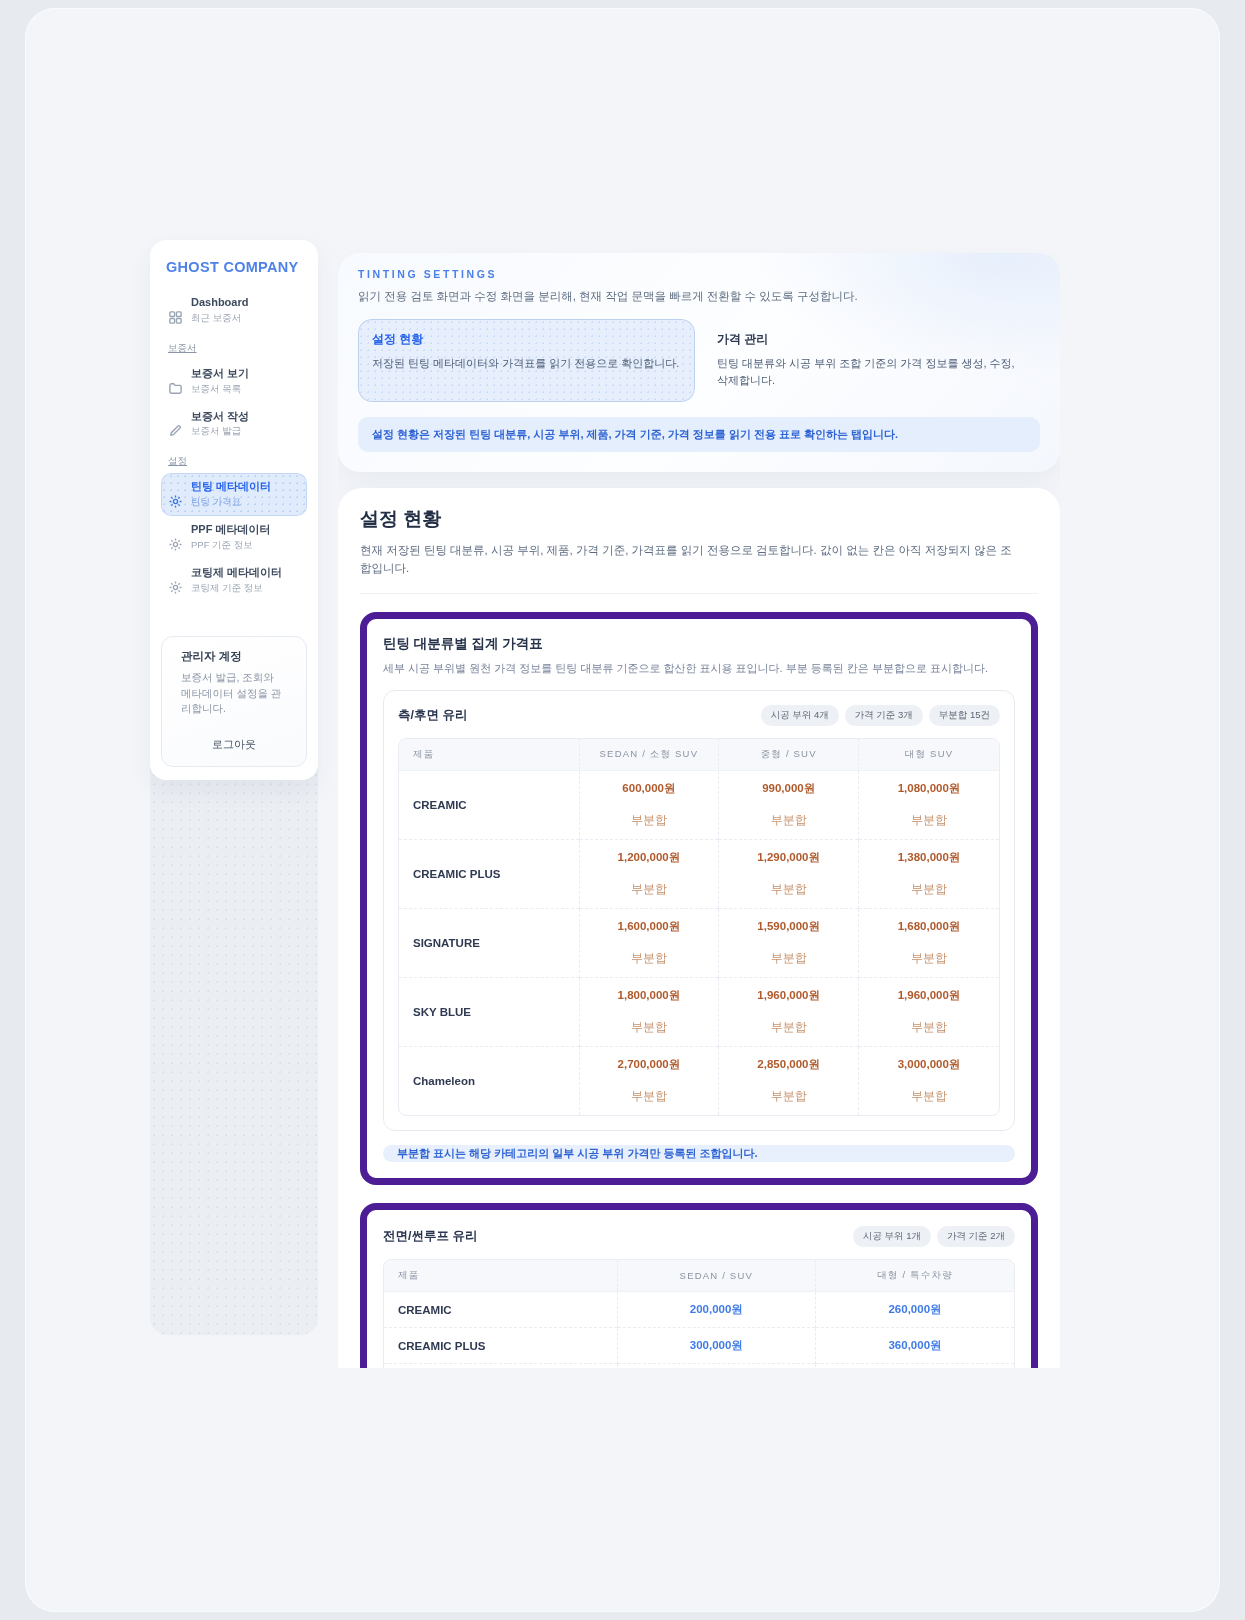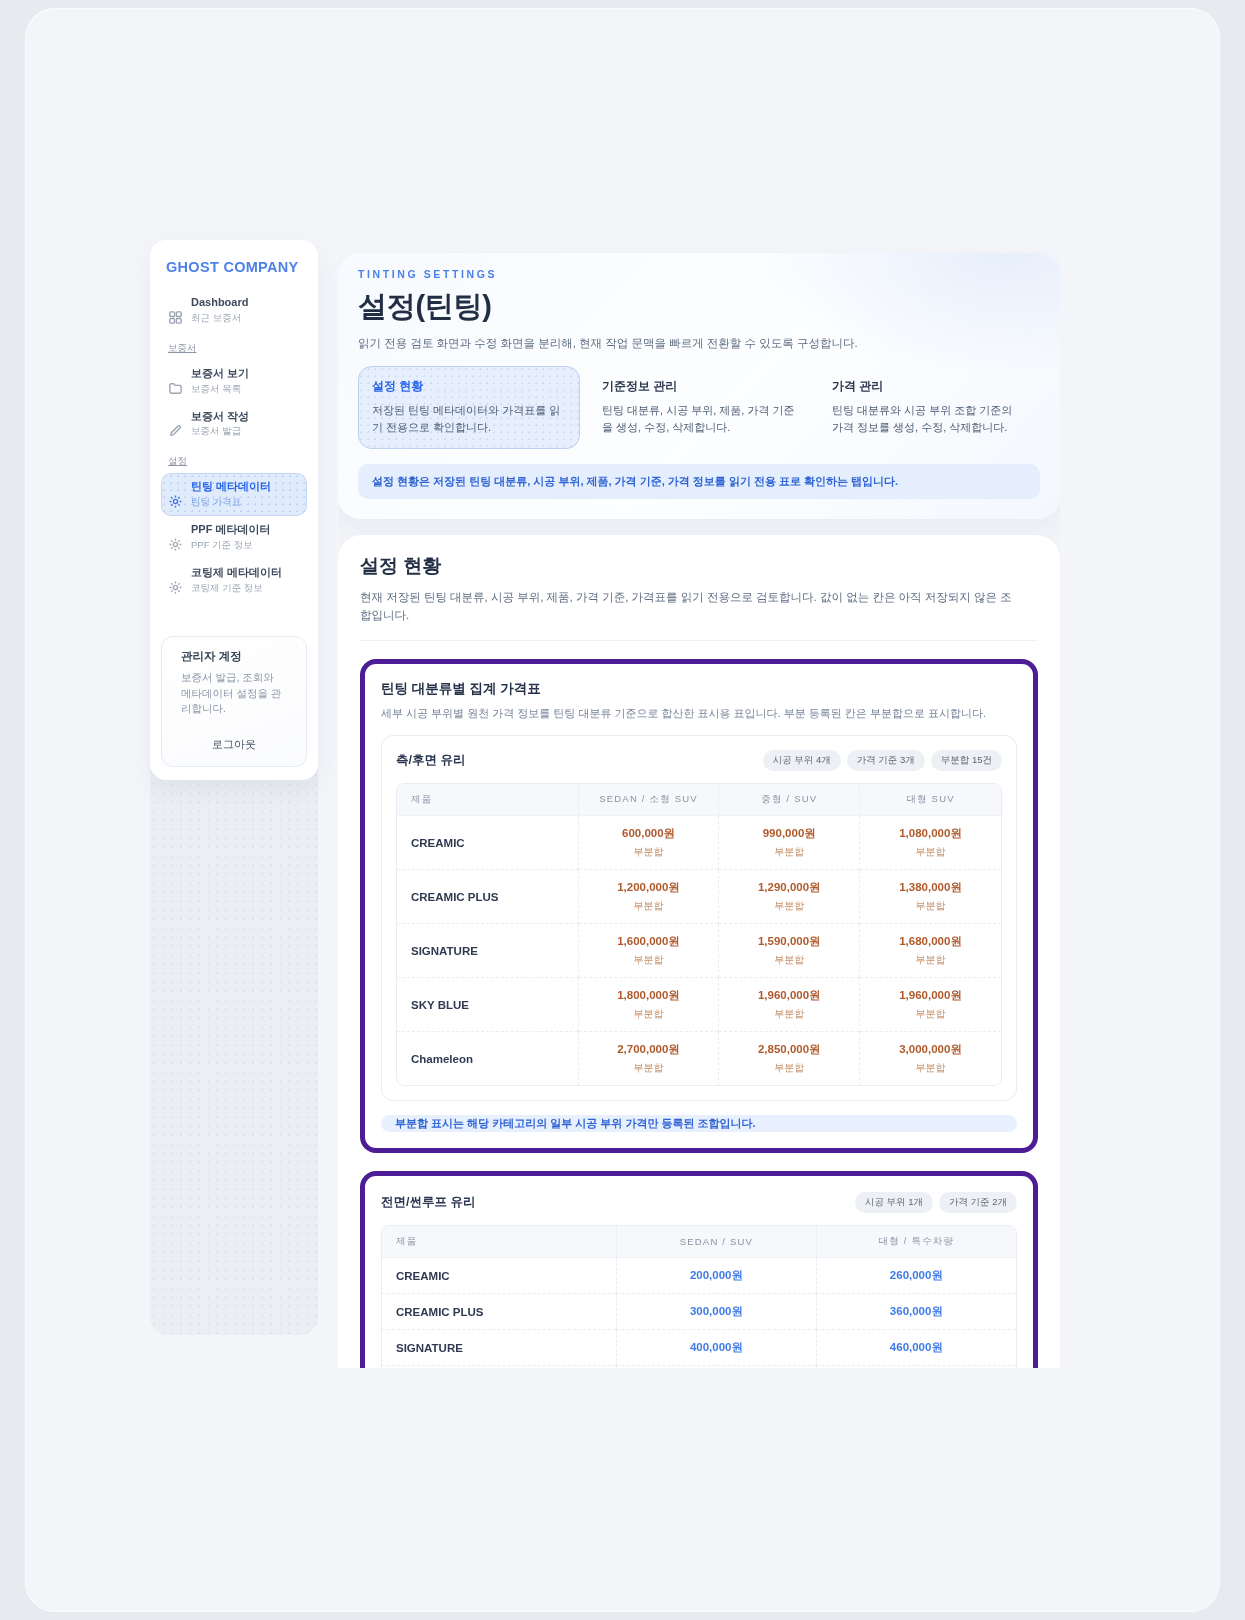--- a/index.html
+++ b/index.html
@@ -90,21 +90,21 @@
 
   .section-card {
     background:#ffffff; border-radius:24px; padding:18px 22px 24px;
     box-shadow:0 12px 26px rgba(40,60,100,.05);
   }
   .section-title { font-size:19px; font-weight:800; color:#232f45; }
   .section-desc { font-size:11.5px; color:#5c6b80; line-height:1.6; margin-top:9px; max-width:660px; }
   .divider { border-top:1px solid #eef1f5; margin:15px 0 18px; }
 
   .panel {
-    border:5px solid #4c1d95; border-radius:16px; padding:16px 16px 16px; background:#fff;
+    border:7px solid #4c1d95; border-radius:16px; padding:16px 16px 16px; background:#fff;
   }
   .panel-title { font-size:13.5px; font-weight:800; color:#26324a; }
   .panel-desc { font-size:11px; color:#77839a; margin-top:7px; line-height:1.5; }
 
   .table-card { border:1px solid #e7ebf1; border-radius:12px; padding:14px 14px 14px; margin-top:14px; background:#fff; }
   .tcard-head { display:flex; justify-content:space-between; align-items:center; margin-bottom:12px; }
   .tcard-title { font-size:12.5px; font-weight:800; color:#2a3650; }
   .badges { display:flex; gap:6px; }
   .badge {
     background:#edf0f5; color:#5b6574; font-size:9.5px; padding:4px 10px; border-radius:999px; white-space:nowrap;
@@ -115,21 +115,21 @@
   thead th {
     background:#f6f8fb; color:#8a93a3; font-weight:400; font-size:9.5px; letter-spacing:1.2px;
     padding:9px 8px; text-align:center; border-bottom:1px solid #eef1f6;
   }
   thead th:first-child { text-align:left; padding-left:14px; }
   th + th, td + td { border-left:1px dashed #e8edf3; }
   tbody td { padding:10px 8px; border-top:1px dashed #e8edf3; text-align:center; vertical-align:middle; }
   tbody tr:first-child td { border-top:none; }
   td.cell-product { text-align:left; padding-left:14px; font-weight:700; color:#2f3a52; font-size:11.5px; }
   .price-partial { color:#b05a2c; font-weight:700; font-size:11.5px; }
-  .partial-tag { color:#c6906a; font-size:10px; margin-top:4px; }
+  .partial-tag { color:#c6906a; font-size:12px; margin-top:16px; }
   .price-blue { color:#3f7be8; font-weight:600; font-size:11.5px; }
 
   .note-banner {
     margin-top:14px; background:#e7f0fc; border-radius:10px; padding:1px 14px;
     font-size:11px; font-weight:600; color:#2e63d4;
   }
 </style>
 </head>
 <body>
 
@@ -221,30 +221,25 @@
         <div class="desc">보증서 발급, 조회와 메타데이터 설정을 관리합니다.</div>
         <button class="logout-btn">로그아웃</button>
       </div>
     </div>
   </aside>
 
   <main class="main-col">
 
     <section class="header-card">
       <div class="eyebrow">TINTING SETTINGS</div>
-      <h1 class="page-title">설정(틴팅)</h1>
       <p class="page-subtitle">읽기 전용 검토 화면과 수정 화면을 분리해, 현재 작업 문맥을 빠르게 전환할 수 있도록 구성합니다.</p>
       <div class="tabs-row" id="tabs-row">
           <div class="tab-card active">
             <div class="t">설정 현황</div>
             <div class="d">저장된 틴팅 메타데이터와 가격표를 읽기 전용으로 확인합니다.</div>
-          </div>
-          <div class="tab-card">
-            <div class="t">기준정보 관리</div>
-            <div class="d">틴팅 대분류, 시공 부위, 제품, 가격 기준을 생성, 수정, 삭제합니다.</div>
           </div>
           <div class="tab-card">
             <div class="t">가격 관리</div>
             <div class="d">틴팅 대분류와 시공 부위 조합 기준의 가격 정보를 생성, 수정, 삭제합니다.</div>
           </div>
         </div>
       <div class="info-banner">설정 현황은 저장된 틴팅 대분류, 시공 부위, 제품, 가격 기준, 가격 정보를 읽기 전용 표로 확인하는 탭입니다.</div>
     </section>
 
     <section class="section-card">

